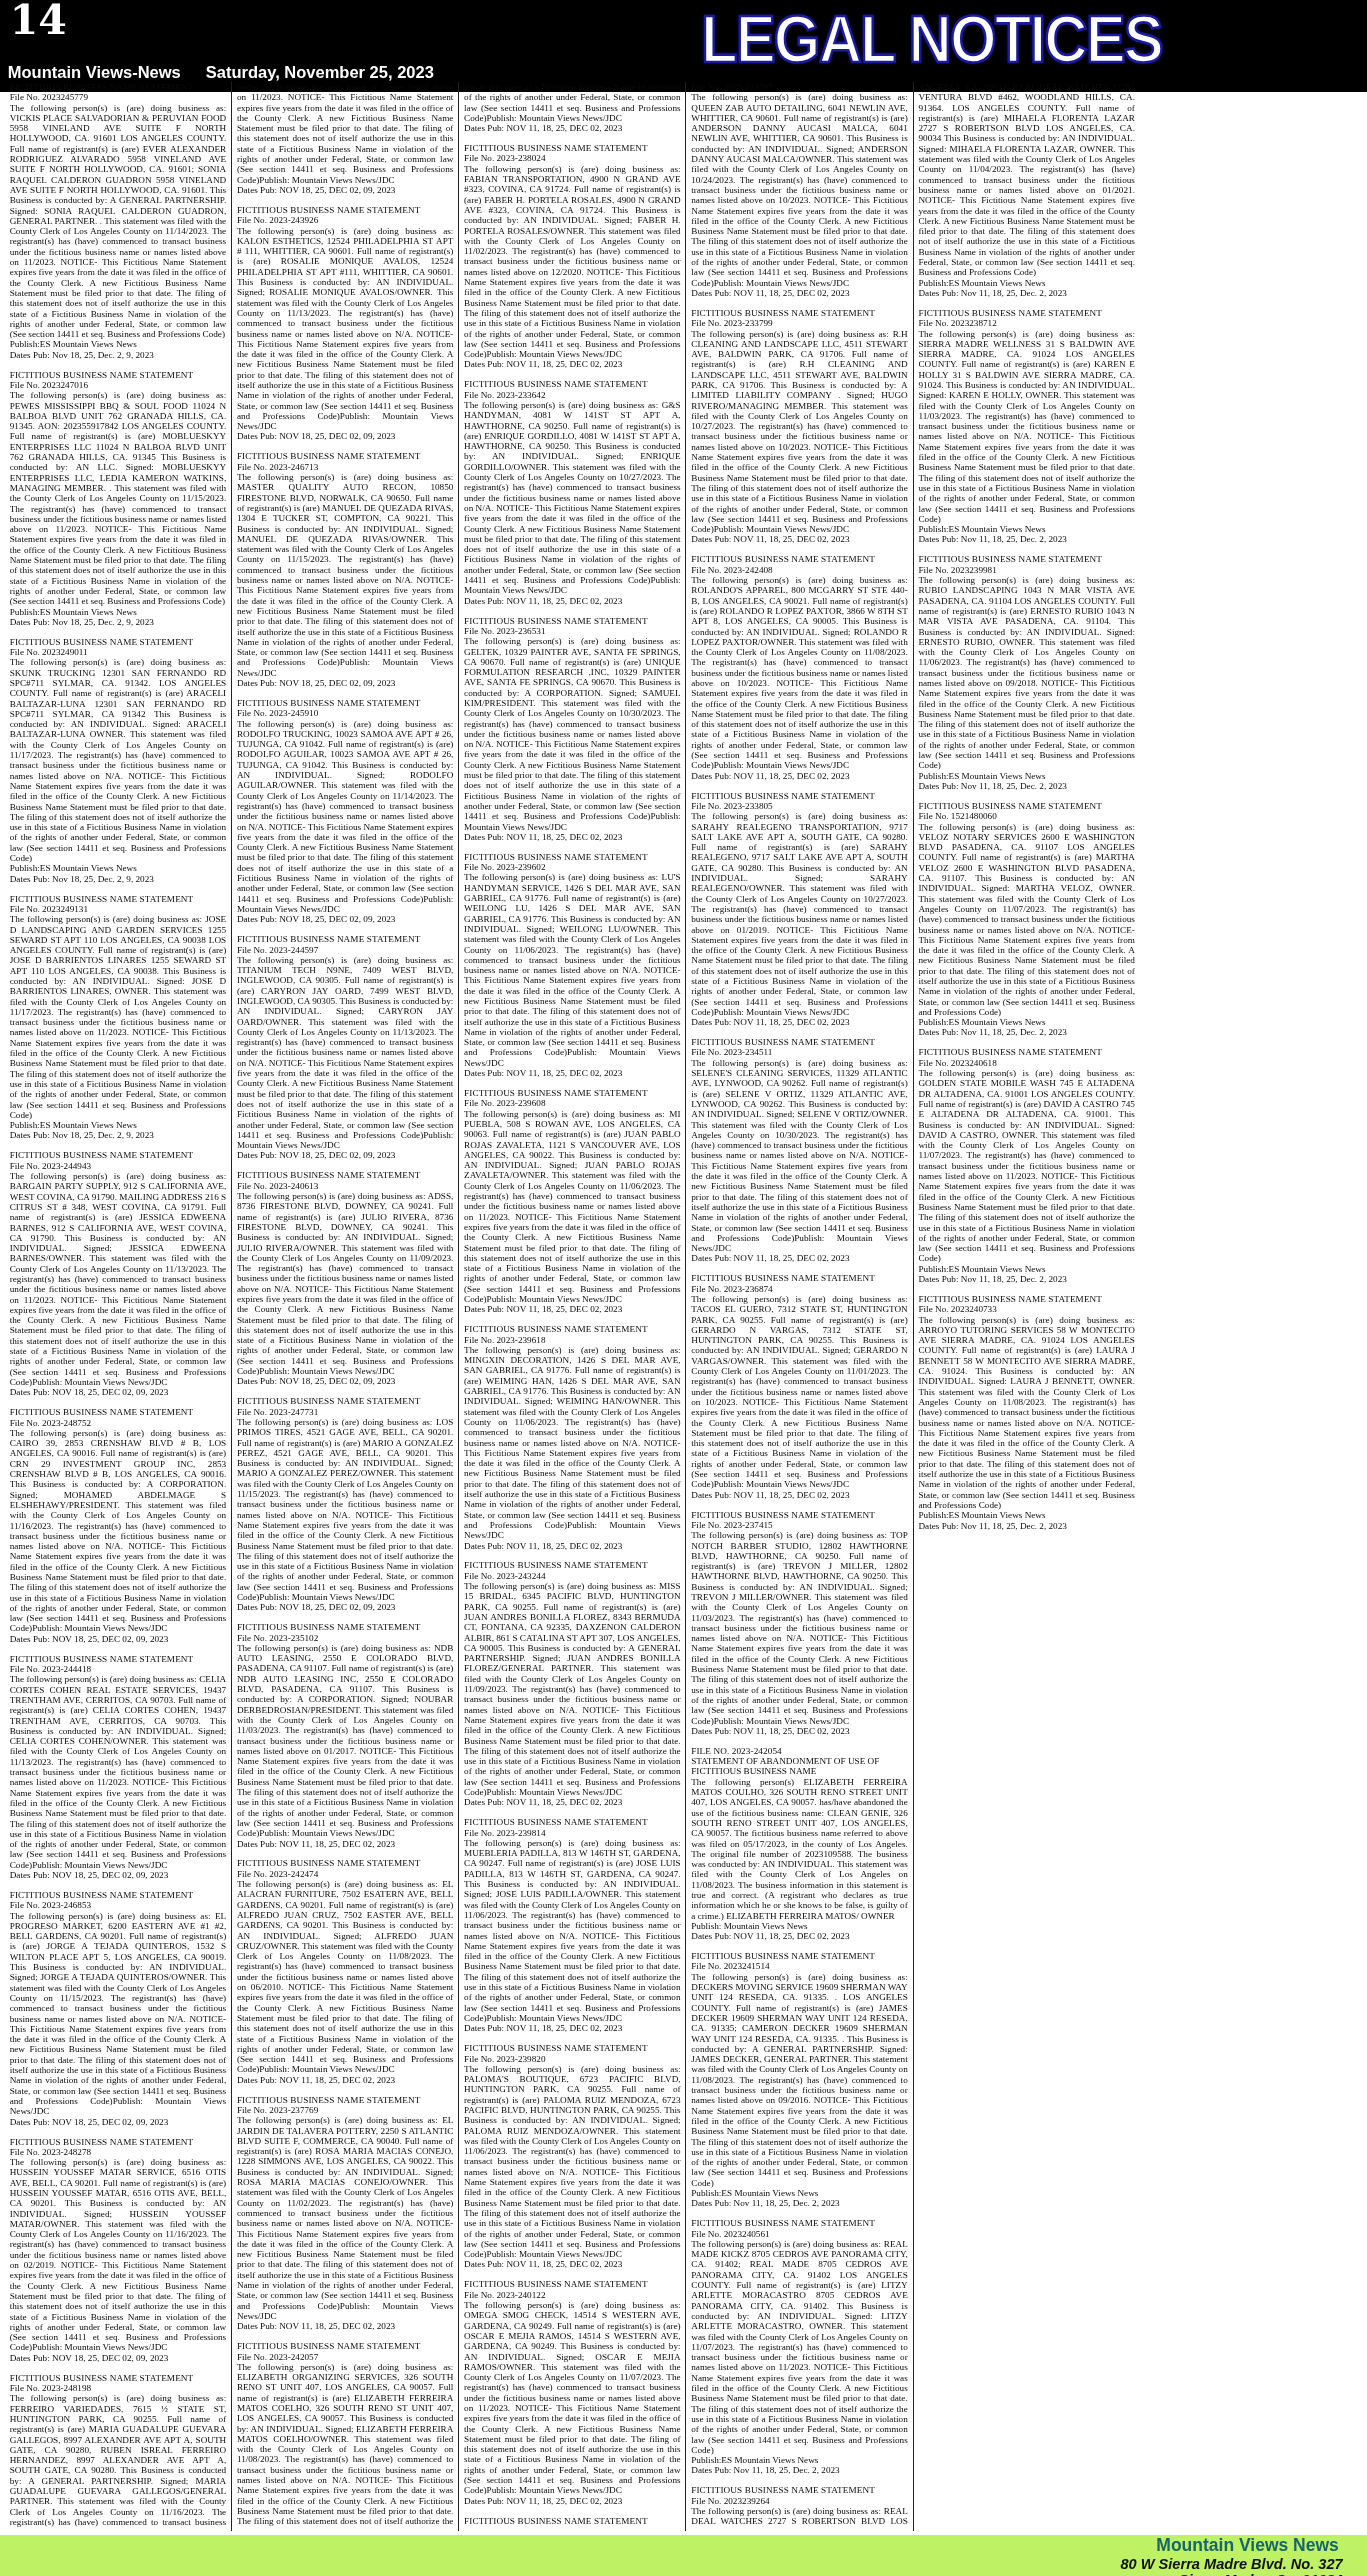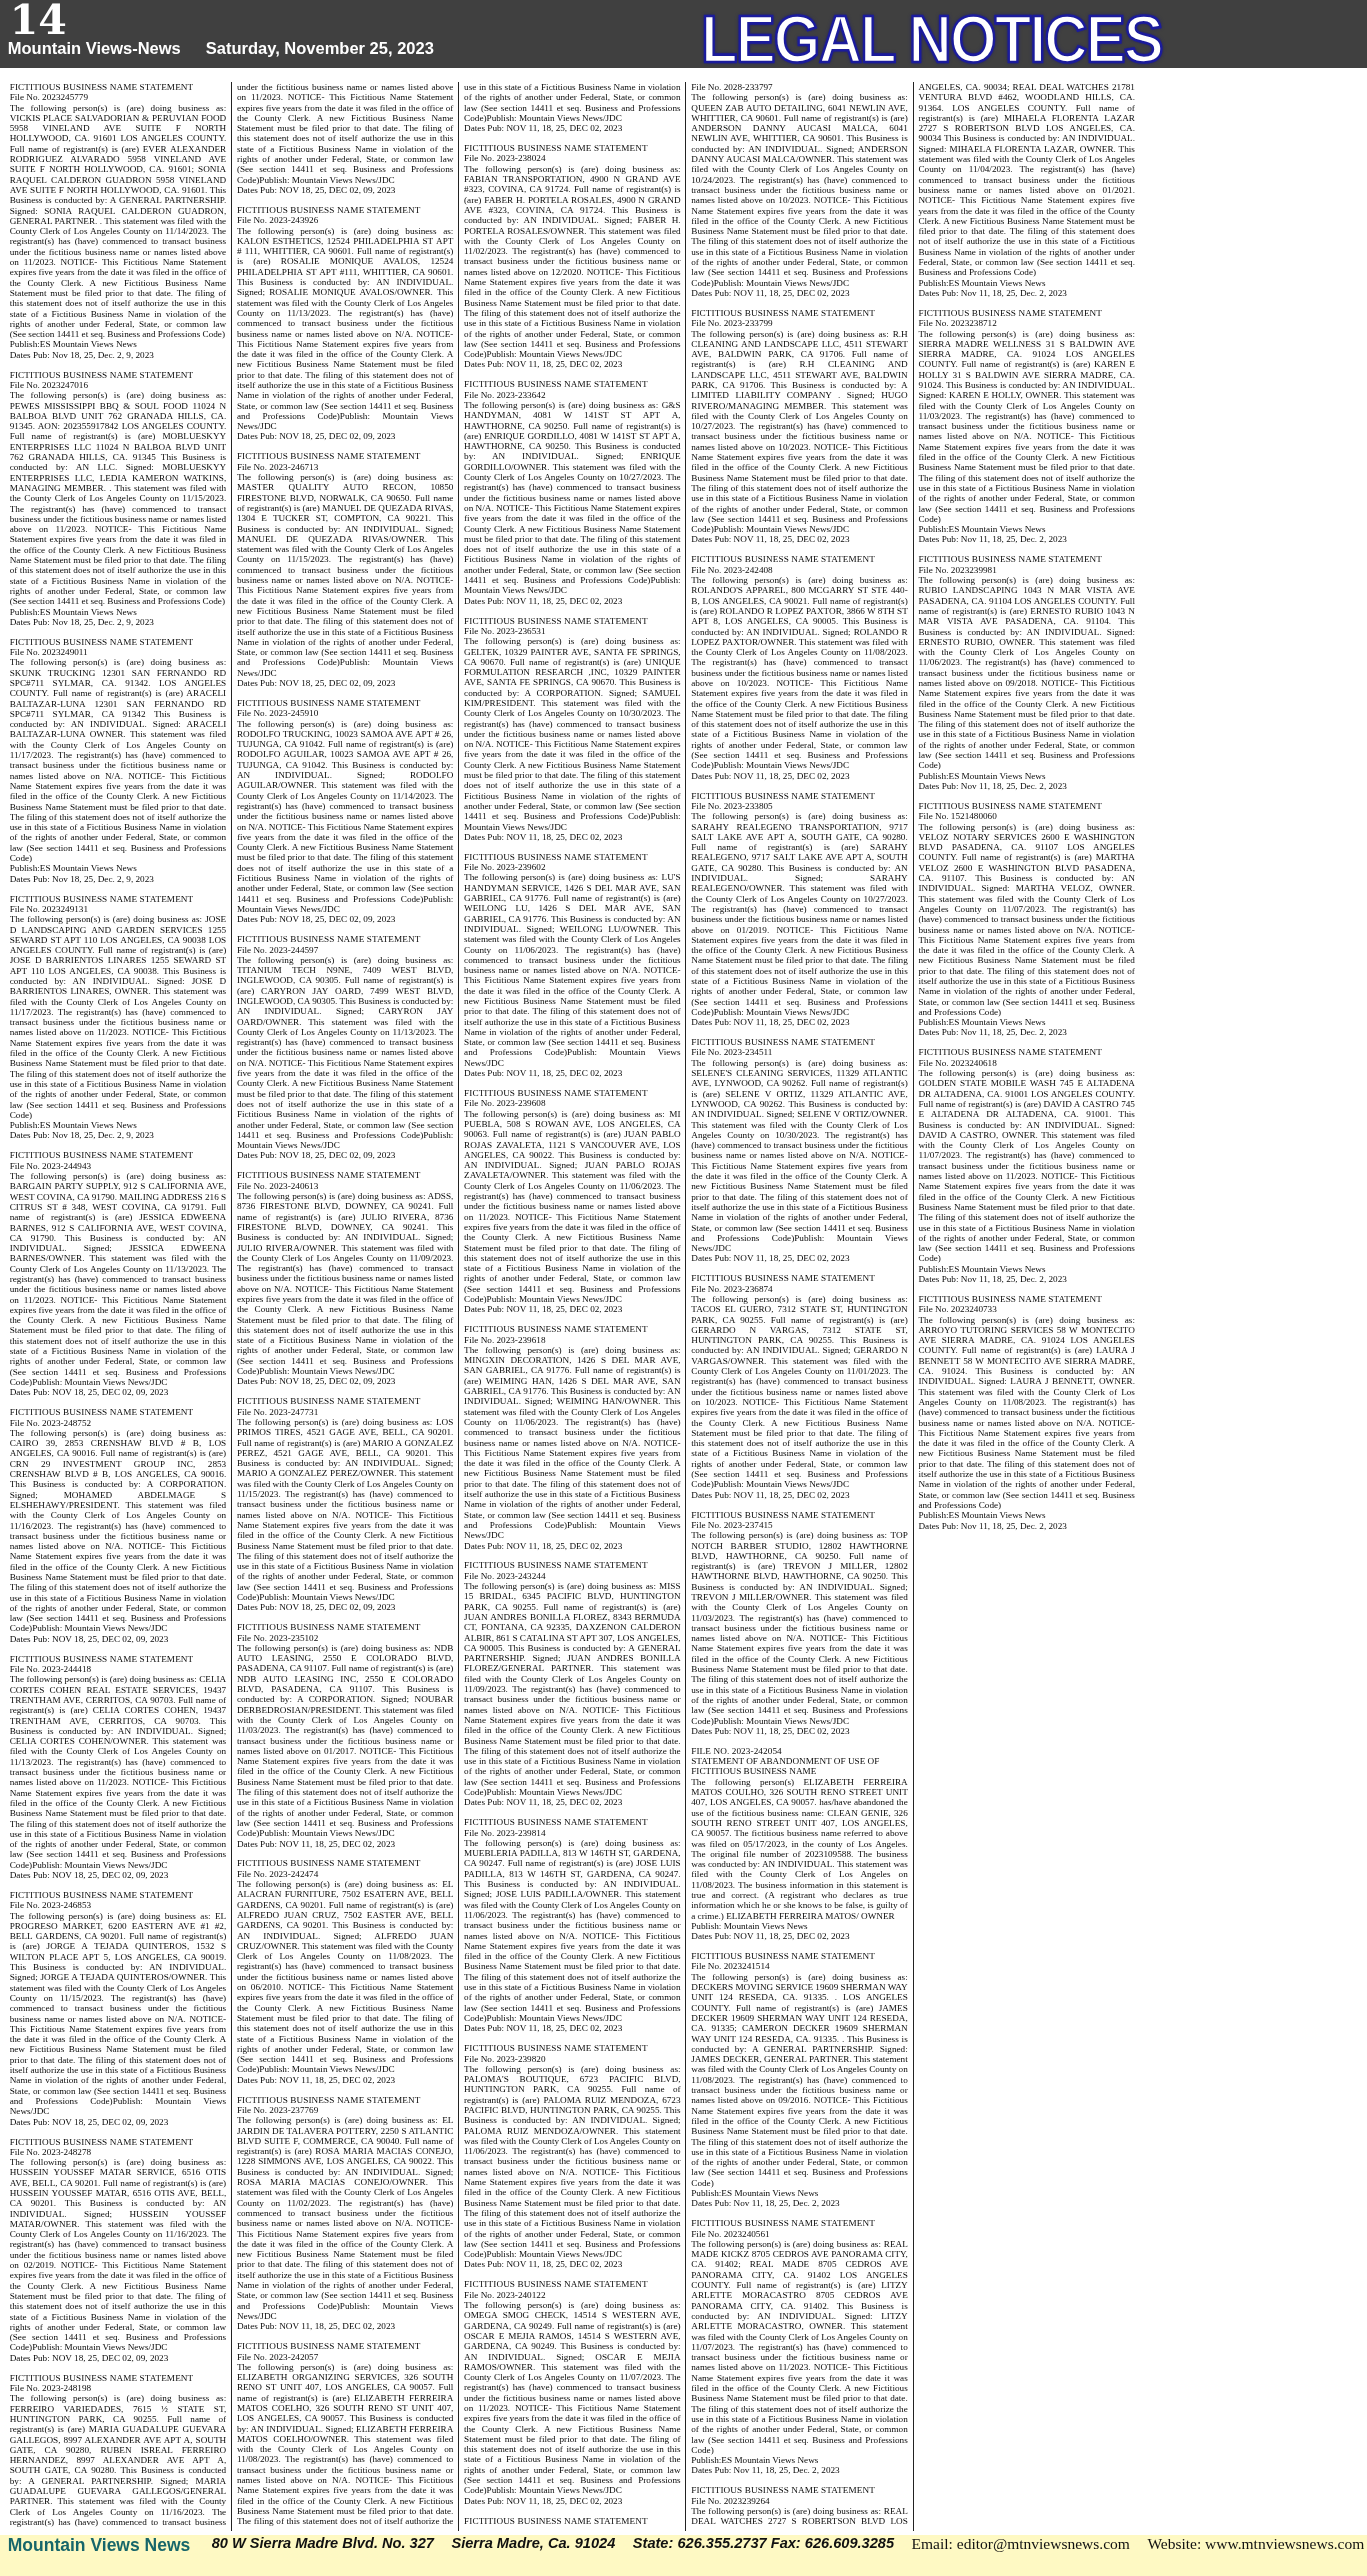--- a/index.html
+++ b/index.html
@@ -1,31 +1,31 @@
 <!DOCTYPE html>
 <html><head>
 <meta charset="utf-8">
 <style>
   html,body{margin:0;padding:0;background:#888;}
   .page{position:relative;width:1368px;height:2576px;background:#ffffff;overflow:hidden;font-family:"Liberation Serif","DejaVu Serif",serif;}
   
-  .header{position:absolute;top:0;left:0;right:0;height:68px;background:#404040;color:#fff;}
+  .header{position:absolute;top:0;left:0;right:0;height:92px;background:#000000;color:#fff;}
   .pagenum{position:absolute;left:9.7px;top:-3.9px;font-family:"DejaVu Serif",serif;font-size:41px;font-weight:700;color:#fff;}
   .mastline{position:absolute;left:7.8px;bottom:10px;font-family:"Liberation Sans",sans-serif;font-weight:700;font-size:16.5px;white-space:nowrap;}
   .mastline .sep{display:inline-block;width:25px;}
   .section-title{position:absolute;left:701px;top:0px;font-family:"Liberation Sans",sans-serif;font-weight:700;font-size:60px;letter-spacing:-1.9px;color:#fff;transform:scaleY(1.12);transform-origin:top left;white-space:nowrap;-webkit-text-stroke:2.4px #1b1b9c;text-shadow:0 0 1.9px #1b1b9c,0 0 3.9px #14147a;}
   
   .cols{position:absolute;top:82px;left:9.7px;right:5.8px;bottom:45px;column-count:6;column-gap:10.7px;column-rule:1px solid #222;column-fill:auto;overflow:hidden;font-size:9.2px;line-height:10.3px;color:#0b0b0b;}
   .notice{margin:0 0 9.7px 0;}
   .n-title{text-align:left;letter-spacing:0.1px;}
   .n-file{text-align:left;}
   .n-body{text-align:justify;}
   .n-pub,.n-dates{text-align:left;}
   
-  .footer{position:absolute;left:0;right:0;bottom:0;height:41px;background:#fef9c3;display:flex;align-items:flex-start;white-space:nowrap;padding:0 7.8px;}
+  .footer{position:absolute;left:0;right:0;bottom:0;height:41px;background:#bef264;display:flex;align-items:flex-end;white-space:nowrap;padding:0 7.8px;flex-direction:column;}
   .f-brand{font-family:"Liberation Sans",sans-serif;font-weight:700;font-size:17.5px;color:#17666a;margin-right:21.4px;}
   .f-addr{font-family:"Liberation Sans",sans-serif;font-weight:700;font-size:14.6px;color:#111;margin-right:17.5px;font-style:italic;}
   .f-serif{font-family:"Liberation Serif",serif;font-size:15.5px;color:#111;margin-right:17.5px;}
 </style>
 </head>
 <body>
 
 <div class="page">
 
   <div class="header">

